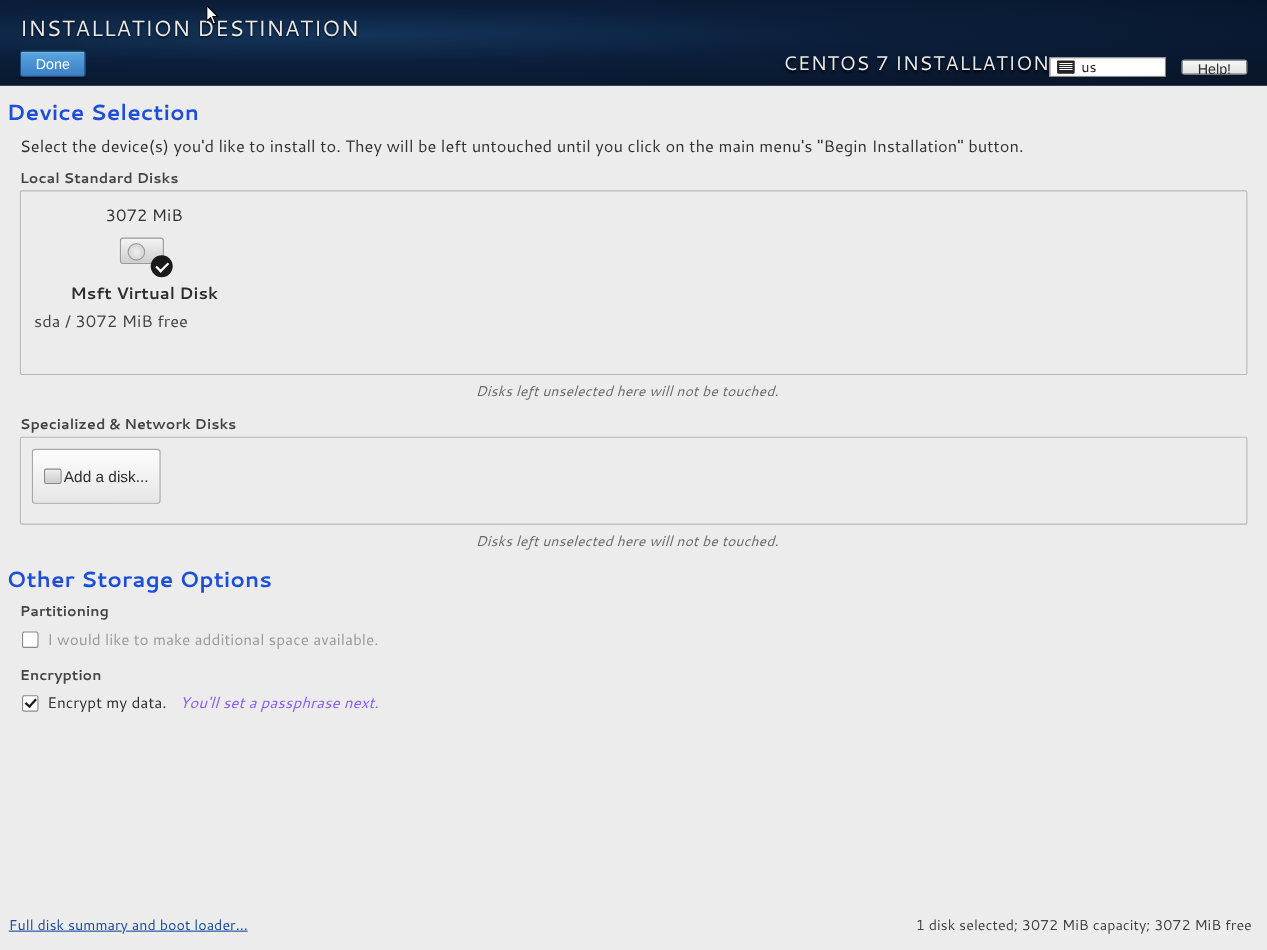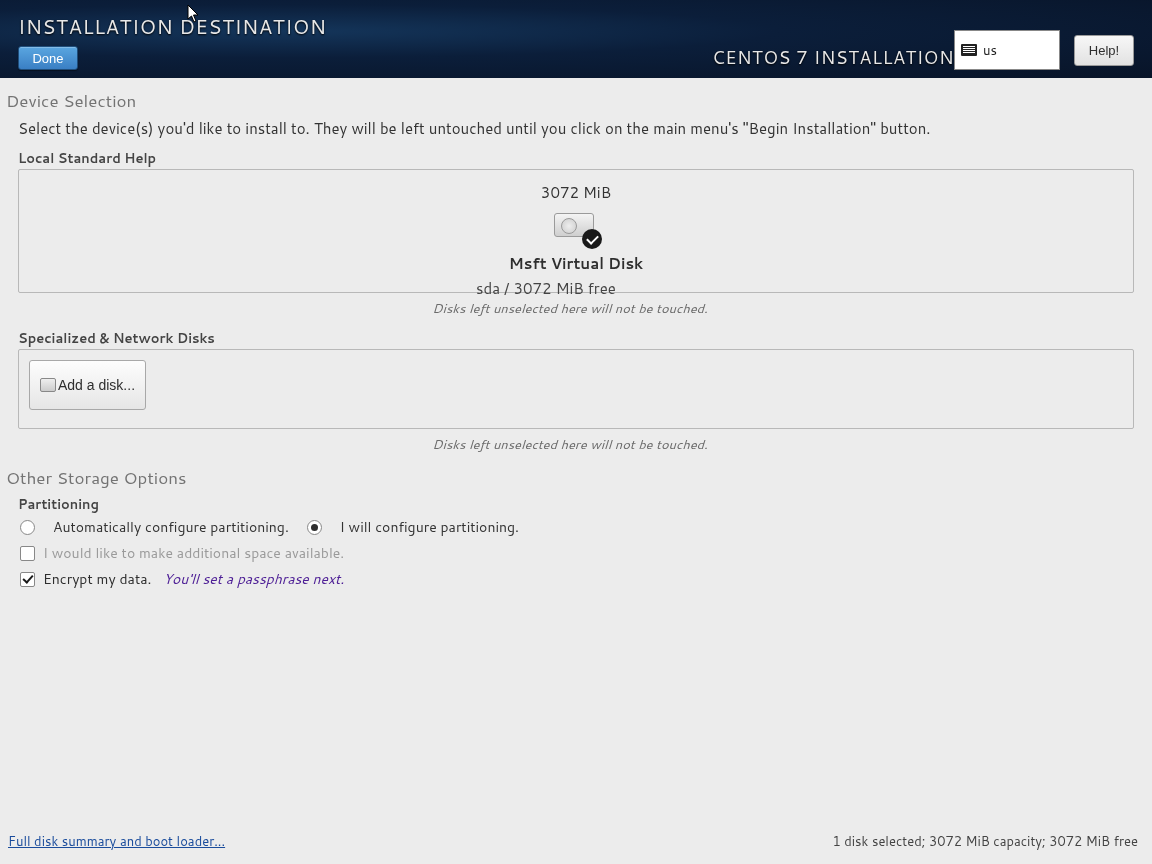--- a/index.html
+++ b/index.html
@@ -42,21 +42,21 @@
 .header-right { display: flex; flex-direction: row; align-items: flex-end; gap: 0; margin-top: 11px; }
 .installer-title {
   font-size: 18px;
   letter-spacing: 0.5px;
   font-weight: 400;
   text-shadow: 0 1px 2px #000;
 }
 .header-controls { display: flex; gap: 14px; align-items: center; }
 .lang-select {
   width: 106px;
-  height: 40px;
+  height: 18px;
   background: #fff;
   border: 1px solid #888;
   display: flex;
   align-items: center;
   padding: 0 6px;
   gap: 6px;
   color: #222;
   font-size: 13px;
 }
 .kb-icon {
@@ -64,56 +64,56 @@
   background: #222; position: relative;
   border-radius: 1px;
 }
 .kb-icon::after {
   content: "";
   position: absolute;
   inset: 2px;
   background: repeating-linear-gradient(#fff 0 1px, #222 1px 2px);
 }
 .help-btn {
-  width: 60px; height: 31px;
+  width: 60px; height: 14px;
   background: linear-gradient(#f7f7f7, #e2e2e2);
   border: 1px solid #9a9a9a;
   border-radius: 3px;
   font-size: 13px;
   color: #2e2e2e;
   cursor: pointer;
 }
 .content {
   padding: 10px 6px 0 6px;
 }
 .section-heading {
-  font-size: 17px;
-  font-weight: 400;
-  color: #737373;
+  font-size: 20px;
+  font-weight: 700;
+  color: #1d4ed8;
   margin-bottom: 6px;
 }
 .section-desc {
   font-size: 15px;
   color: #333;
   margin: 0 0 10px 12px;
 }
 .group-label {
   font-size: 13px;
   font-weight: 600;
   color: #444;
   margin: 2px 0 2px 12px;
 }
 .disk-box {
   margin: 0 12px;
   border: 1px solid #b8b8b8;
   border-radius: 2px;
   background: #ececec;
   padding: 10px 12px 14px 12px;
 }
-.local-box { height: 124px; text-align: center; }
+.local-box { height: 168px; }
 .disk-item {
   display: inline-flex;
   flex-direction: column;
   align-items: flex-start;
   width: 200px;
 }
 .disk-capacity {
   font-size: 15px;
   color: #333;
   align-self: center;
@@ -246,21 +246,21 @@
 }
 .checkbox.checked::after {
   content:"";
   width:8px; height:4px;
   border-left:2px solid #1a1a1a;
   border-bottom:2px solid #1a1a1a;
   transform: rotate(-48deg);
   margin-top:-3px;
 }
 .disabled { color:#9a9a9a; }
-.passphrase-hint { font-style: italic; color:#4c1d95; margin-left:4px; }
+.passphrase-hint { font-style: italic; color:#8b5cf6; margin-left:4px; }
 .footer {
   position: absolute;
   bottom: 14px;
   left: 8px;
   right: 14px;
   display: flex;
   justify-content: space-between;
   font-size: 13px;
 }
 .footer a {
@@ -293,21 +293,21 @@
       </div>
       <button class="help-btn">Help!</button>
     </div>
   </div>
 </div>
 
 <div class="content">
   <div class="section-heading">Device Selection</div>
   <div class="section-desc">Select the device(s) you'd like to install to.  They will be left untouched until you click on the main menu's "Begin Installation" button.</div>
 
-  <div class="group-label">Local Standard Help</div>
+  <div class="group-label">Local Standard Disks</div>
   <div class="disk-box local-box">
     <div class="disk-item">
       <div class="disk-capacity">3072 MiB</div>
       <div class="disk-icon-wrap">
         <div class="hdd-icon"></div>
         <div class="check-badge"></div>
       </div>
       <div class="disk-name">Msft Virtual Disk</div>
       <div class="disk-free">sda  /  3072 MiB free</div>
     </div>
@@ -320,31 +320,26 @@
       <span class="specdisk-icon"></span>
       <span>Add a disk...</span>
     </button>
   </div>
   <div class="hint">Disks left unselected here will not be touched.</div>
 
   <div class="storage-options">
     <div class="section-heading">Other Storage Options</div>
 
     <div class="sub-label">Partitioning</div>
-    <div class="radio-row">
-      <span class="radio"></span>
-      <span>Automatically configure partitioning.</span>
-      <span class="radio selected"></span>
-      <span>I will configure partitioning.</span>
-    </div>
     <div class="check-row disabled">
       <span class="checkbox"></span>
       <span>I would like to make additional space available.</span>
     </div>
 
+    <div class="sub-label" style="margin-top:14px;">Encryption</div>
     <div class="check-row">
       <span class="checkbox checked"></span>
       <span>Encrypt my data.</span>
       <span class="passphrase-hint">You'll set a passphrase next.</span>
     </div>
   </div>
 </div>
 
 <div class="footer">
   <a href="#">Full disk summary and boot loader...</a>

